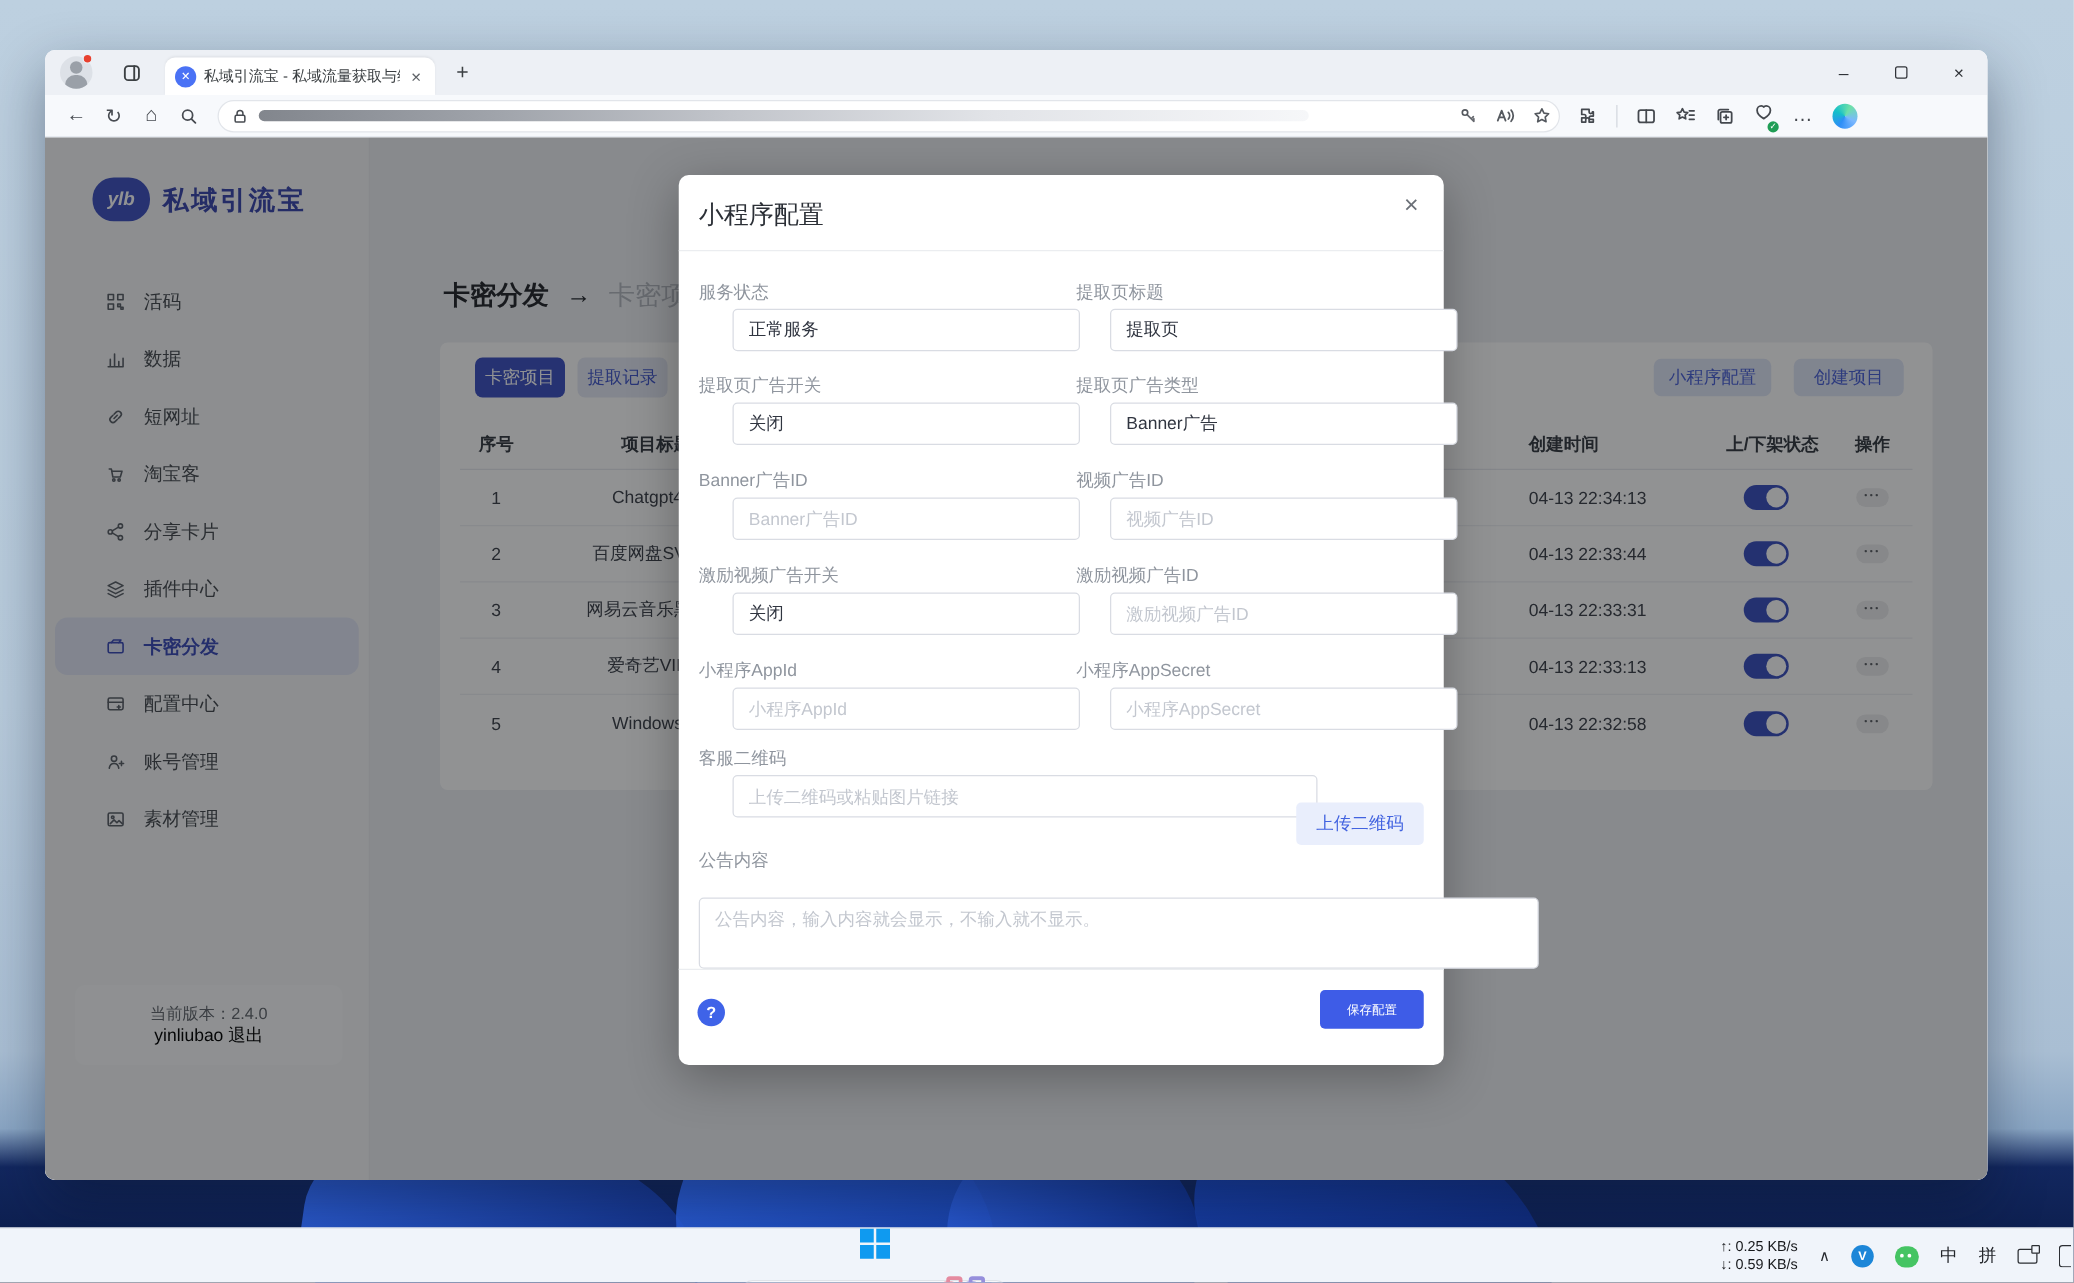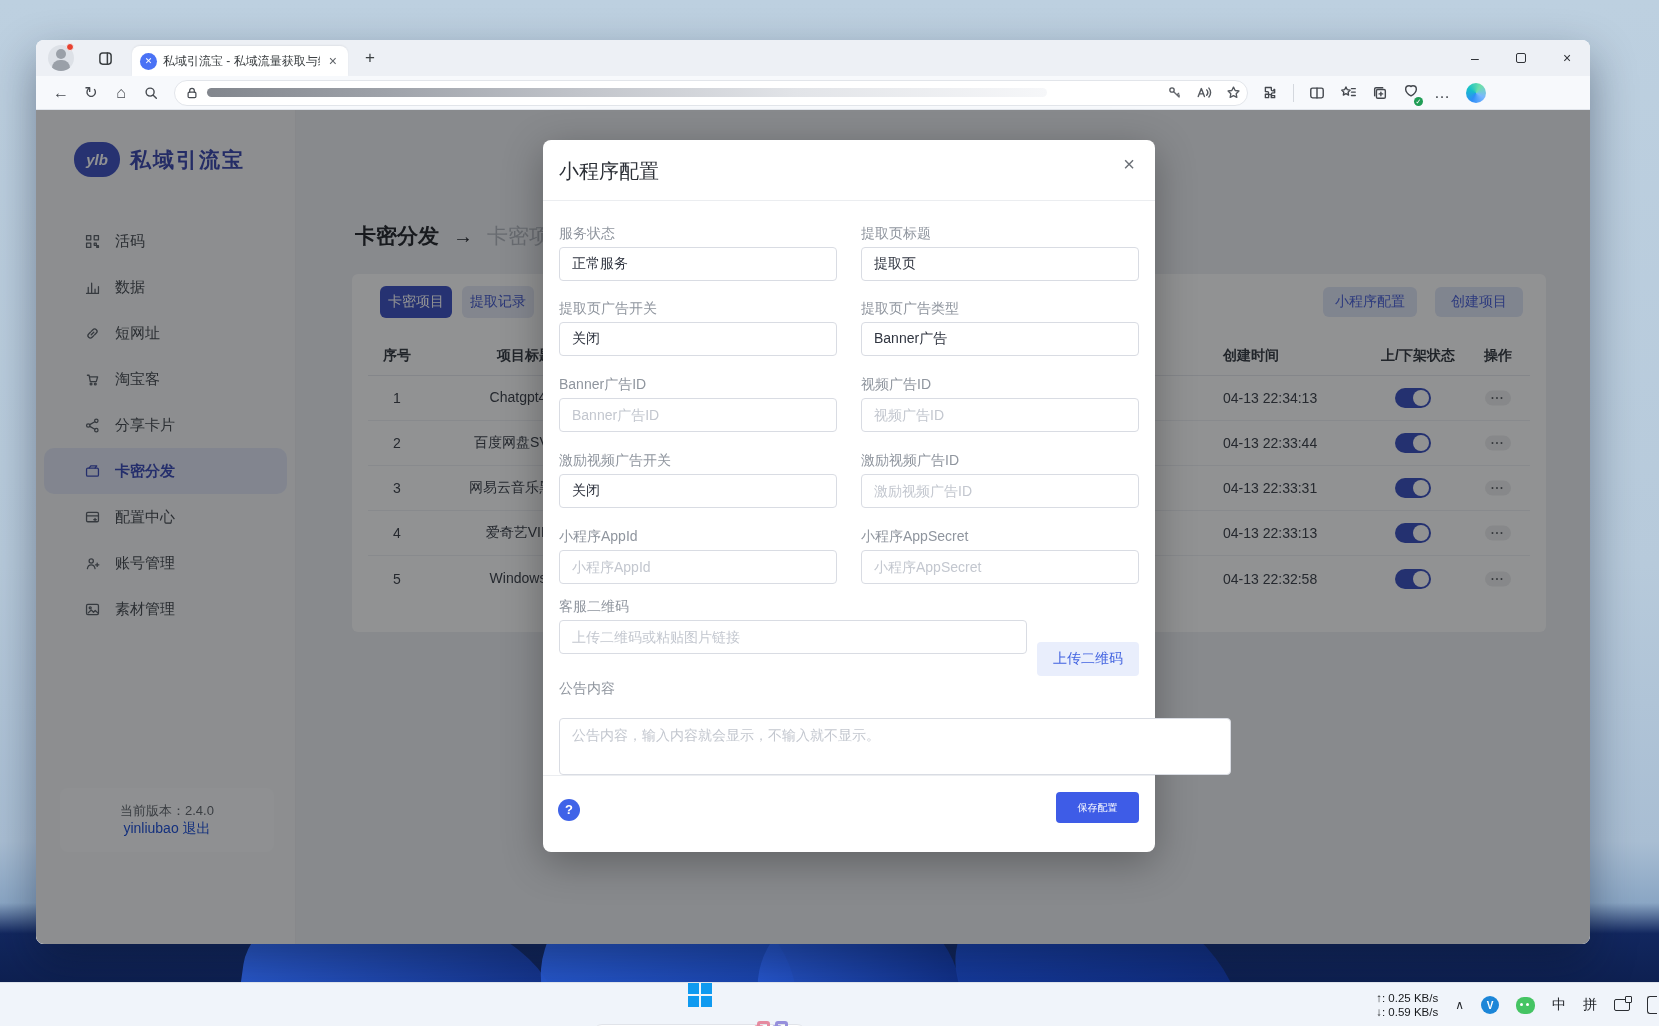--- a/index.html
+++ b/index.html
@@ -56,21 +56,21 @@
   .logo-text { font-size:21px; font-weight:800; color:#3a46ad; letter-spacing:2px; }
   .menu { position:absolute; left:0; top:108px; right:0; }
   .mi { position:relative; height:46px; margin:0 8px; display:flex; align-items:center; padding-left:40px; gap:14px;
         font-size:15px; color:#45494f; border-radius:10px; }
   .mi svg { width:17px; height:17px; stroke:#5a5f67; fill:none; stroke-width:1.5; stroke-linecap:round; stroke-linejoin:round; flex:0 0 auto; }
   .mi.active { background:#e4e8f7; color:#3a49b8; font-weight:600; }
   .mi.active svg { stroke:#3a49b8; }
   .vcard { position:absolute; left:24px; top:678px; width:214px; height:64px; background:#fbfcfd; border-radius:8px;
            display:flex; flex-direction:column; align-items:center; justify-content:center; gap:0; }
   .vline1 { font-size:13px; color:#63676e; }
-  .vline2 { font-size:14px; color:#1d4ed8; }
+  .vline2 { font-size:14px; color:#000000; }
 
   .crumb { position:absolute; left:319px; top:112px; display:flex; align-items:center; gap:14px; }
   .crumb-a { font-size:21px; font-weight:700; color:#23262b; }
   .crumb-arrow { font-size:20px; color:#23262b; }
   .crumb-b { font-size:21px; color:#b5b9c0; }
 
   .card { position:absolute; left:316px; top:164px; width:1194px; height:358px; background:#fff; border-radius:6px; }
   .ptab { position:absolute; top:12px; height:32px; border-radius:6px; font-size:14px; display:flex; align-items:center; justify-content:center; }
   .ptab.t1 { left:28px; width:72px; background:#3d50c3; color:#fff; }
   .ptab.t2 { left:110px; width:72px; background:#e6eaf6; color:#4257cc; }
@@ -97,21 +97,21 @@
   
   .modal { position:absolute; left:507px; top:100px; width:612px; height:712px; background:#fff; border-radius:8px; z-index:10;
            box-shadow:0 10px 40px rgba(0,0,0,.3); }
   .m-title { position:absolute; left:16px; top:18px; font-size:20px; color:#2b2f36; }
   .m-close { position:absolute; right:14px; top:12px; font-size:20px; color:#6b7077; width:24px; height:24px; text-align:center; line-height:24px; }
   .m-hr { position:absolute; left:0; right:0; top:60px; border-top:1px solid #ebedf0; }
   .field { position:absolute; width:278px; }
   .f-l { left:16px; } .f-r { left:318px; }
   .flabel { font-size:14px; color:#8f959e; display:block; height:20px; }
   .finput { margin-top:2px; width:100%; height:19px; border:1px solid #d9dce3; border-radius:4px; padding:16px 12px; font-size:14px;
-            color:#303540; background:#fff; font-family:inherit; }
+            color:#303540; background:#fff; font-family:inherit;margin-left:27px; }
   .finput::placeholder, .ftext::placeholder { color:#c3c7cf; }
   .qr-btn { position:absolute; left:494px; top:502px; width:102px; height:34px; background:#e9eefc; color:#4263e0; font-size:14px;
             border-radius:4px; display:flex; align-items:center; justify-content:center; }
   .notice { position:absolute; left:16px; top:540px; width:672px; }
   .ftext { margin-top:18px; width:100%; height:57px; border:1px solid #d9dce3; border-radius:4px; padding:8px 12px; font-size:14px;
            color:#303540; resize:none; font-family:inherit; }
   .m-foot { position:absolute; left:0; right:0; top:635px; bottom:0; border-top:1px solid #ebedf0; }
   .help { position:absolute; left:15px; top:23px; width:22px; height:22px; border-radius:50%; background:#3f63e8; color:#fff;
           font-size:13px; font-weight:bold; text-align:center; line-height:22px; }
   .save { position:absolute; left:513px; top:16px; width:83px; height:31px; background:#3e5ce7; color:#fff; font-size:10px;
@@ -295,20 +295,28 @@
           </div>
           <div class="mi">
             <svg viewBox="0 0 20 20">
                 <circle cx="5" cy="10" r="2"></circle>
                 <circle cx="14.5" cy="4.5" r="2"></circle>
                 <circle cx="14.5" cy="15.5" r="2"></circle>
                 <path d="M6.8 9L12.7 5.5M6.8 11l5.9 3.5"></path>
               </svg>
             <span>分享卡片</span>
           </div>
+          <div class="mi">
+            <svg viewBox="0 0 20 20">
+                <path d="M10 3l7 3.5L10 10 3 6.5z"></path>
+                <path d="M3 10.5L10 14l7-3.5"></path>
+                <path d="M3 14l7 3.5 7-3.5"></path>
+              </svg>
+            <span>插件中心</span>
+          </div>
           <div class="mi active">
             <svg viewBox="0 0 20 20">
                 <rect x="3" y="6" width="14" height="9.5" rx="1.5"></rect>
                 <path d="M6 6l2-2.5h7L13 6"></path>
               </svg>
             <span>卡密分发</span>
           </div>
           <div class="mi">
             <svg viewBox="0 0 20 20">
                 <rect x="3" y="4" width="14" height="11" rx="1.5"></rect>

